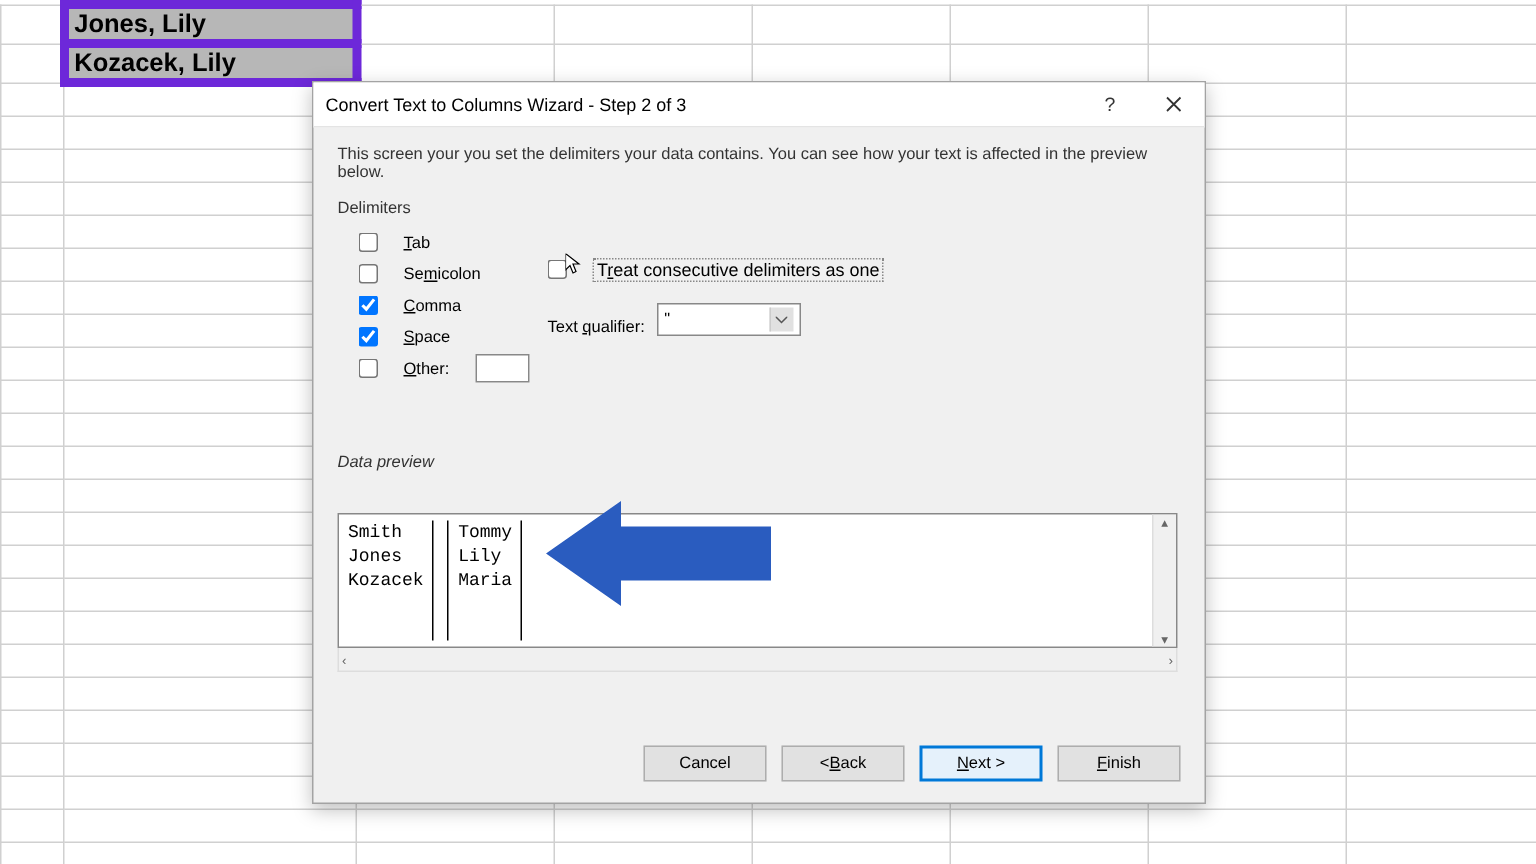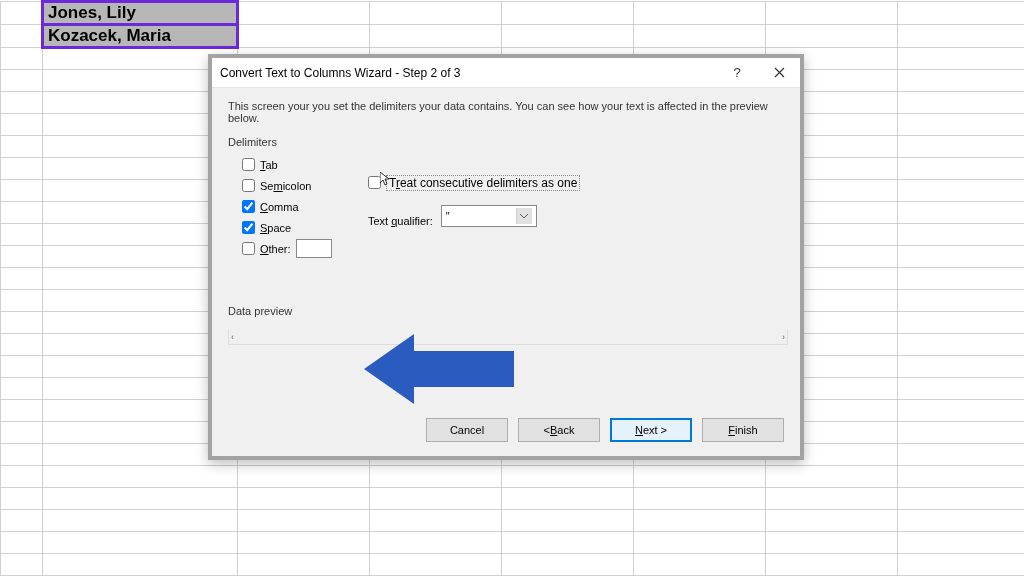--- a/index.html
+++ b/index.html
@@ -33,36 +33,36 @@
     .sheet-table td.narrow {
       width: 42px;
       min-width: 42px;
     }
     .sheet-table td.wide {
       width: 195px;
       min-width: 195px;
     }
     .sheet-table td.selected {
       background: #b7b7b7;
-      border: 3px solid #6d28d9;
+      border: 6px solid #6d28d9;
       font-size: 17px;
       font-weight: bold;
       padding-left: 4px;
       color: #000;
     }
     
     
     .dialog {
       position: absolute;
       top: 54px;
       left: 208px;
       width: 596px;
-      height: 406px;
+      height: 482px;
       background: #f0f0f0;
-      border: 4px solid #a3a3a3;
+      border: 1px solid #a3a3a3;
       box-shadow: 0 4px 12px rgba(0,0,0,0.25);
     }
     .dialog-titlebar {
       height: 30px;
       display: flex;
       align-items: center;
       padding: 0 8px;
       font-size: 12px;
       color: #000;
       background: #fff;
@@ -105,21 +105,21 @@
       padding-left: 14px;
     }
     .delim-right {
       margin-left: 140px;
       padding-top: 18px;
     }
     .checkbox-row {
       display: flex;
       align-items: center;
       height: 21px;
-      gap: 5px;
+      gap: 17px;
       font-size: 11px;
     }
     .checkbox-row input[type="checkbox"] {
       width: 13px;
       height: 13px;
       margin: 0;
     }
     .checkbox-row input[type="text"] {
       width: 36px;
       height: 19px;
@@ -166,21 +166,22 @@
     }
     .clearfix::after { content: ""; display: table; clear: both; }
     
     
     .preview-section {
       margin-top: 46px;
     }
     .preview-label {
       font-size: 11px;
       color: #333;
-      margin-bottom: 12px;
+      margin-bottom: 28px;
+      font-style: italic;
     }
     .preview-box {
       width: 560px;
       height: 90px;
       border: 1px solid #888;
       background: #fff;
       position: relative;
       overflow: hidden;
     }
     .preview-content {
@@ -269,21 +270,21 @@
       <td></td>
       <td></td>
       <td></td>
       <td></td>
       <td></td>
       <td></td>
 
     </tr>
     <tr>
       <td class="narrow"></td>
-      <td class="wide selected">Kozacek, Maria</td>
+      <td class="wide selected">Kozacek, Lily</td>
       <td></td>
       <td></td>
       <td></td>
       <td></td>
       <td></td>
       <td></td>
 
     </tr>
     <tr>
           <td class="narrow"></td>
@@ -591,20 +592,35 @@
       </div>
       <span class="cursor-icon">
         <svg width="12" height="16" viewBox="0 0 12 16">
             <path d="M0 0 L0 11 L3 8 L5 13 L7 12 L5 7 L9 7 Z" fill="#fff" stroke="#000" stroke-width="0.8"></path>
           </svg>
       </span>
     </div>
 
     <div class="preview-section">
       <div class="preview-label">Data preview</div>
+      <div class="preview-box">
+        <div class="preview-content">
+          <div class="preview-col"><span>Smith</span>
+<span>Jones</span>
+<span>Kozacek</span></div>
+          <div class="preview-col"></div>
+          <div class="preview-col"><span>Tommy</span>
+<span>Lily</span>
+<span>Maria</span></div>
+        </div>
+        <div class="preview-scroll-v">
+          <span class="scroll-arrow">▴</span>
+          <span class="scroll-arrow">▾</span>
+        </div>
+      </div>
       <div class="preview-scroll-h">
         <span class="scroll-arrow">‹</span>
         <span class="scroll-arrow">›</span>
       </div>
     </div>
   </div>
 
   <div class="dialog-buttons">
     <button class="dlg-btn">Cancel</button>
     <button class="dlg-btn">&lt; <span class="underline-key">B</span>ack</button>

